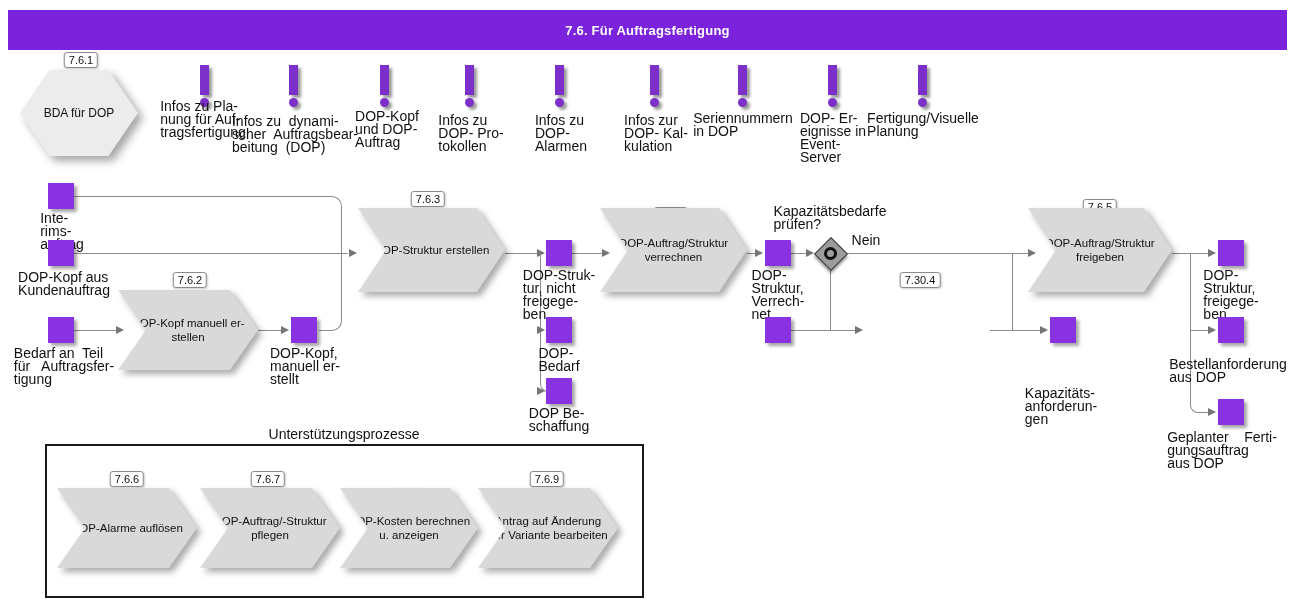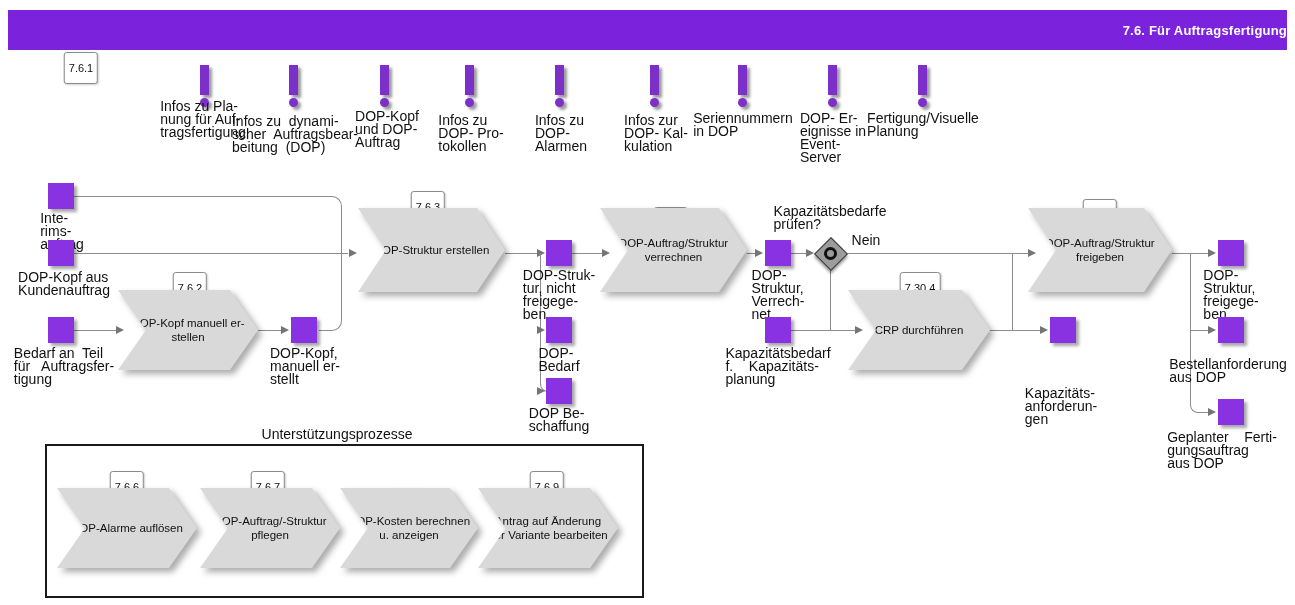--- a/index.html
+++ b/index.html
@@ -1,40 +1,40 @@
 <!DOCTYPE html>
 <html><head>
 <meta charset="utf-8">
 <style>
   html,body{margin:0;padding:0;background:#ffffff;}
   #canvas{position:relative;width:1295px;height:605px;background:#ffffff;overflow:hidden;
           font-family:"Liberation Sans","DejaVu Sans",sans-serif;color:#111;}
   
   .header{position:absolute;left:8px;top:10px;width:1279px;height:40px;background:#7B22DC;
-          display:flex;align-items:center;justify-content:flex-end;}
+          display:flex;align-items:center;justify-content:center;}
   .header span{color:#ffffff;font-size:13px;font-weight:bold;letter-spacing:.2px;}
   
   .hexwrap{position:absolute;filter:drop-shadow(5px 5px 4px rgba(0,0,0,.35));}
   .hex{width:100%;height:100%;background:#ECECEC;
        clip-path:polygon(25% 0%,75% 0%,100% 50%,75% 100%,25% 100%,0% 50%);
        display:flex;align-items:center;justify-content:center;font-size:12px;}
   
   .proc{position:absolute;filter:drop-shadow(4px 4px 3px rgba(0,0,0,.33));}
   .proc-shape{width:100%;height:100%;background:#D9D9D9;
        clip-path:polygon(0% 0%,calc(100% - 28px) 0%,100% 50%,calc(100% - 28px) 100%,0% 100%,28px 50%);
        display:flex;align-items:center;justify-content:center;text-align:center;
        font-size:11.5px;line-height:14px;white-space:pre;}
   
   .sq{position:absolute;width:26px;height:26px;background:#8932E2;box-shadow:3px 3px 3px rgba(0,0,0,.35);}
   
   .lbl{position:absolute;transform:translateX(-50%);text-align:left;white-space:pre;
        font-size:14px;line-height:13px;}
   
   .tag{position:absolute;transform:translateX(-50%);background:#ffffff;border:1px solid #8a8a8a;
-       border-radius:3px;padding:8px 4px;font-size:11px;line-height:14px;box-shadow:1px 1px 2px rgba(0,0,0,.18);}
+       border-radius:3px;padding:0 4px;font-size:11px;line-height:14px;box-shadow:1px 1px 2px rgba(0,0,0,.18);}
   
   .excl-bar{position:absolute;width:9px;height:30px;background:#7C2FC9;box-shadow:3px 3px 3px rgba(0,0,0,.4);}
   .excl-dot{position:absolute;width:9px;height:9px;border-radius:50%;background:#7C2FC9;box-shadow:3px 3px 3px rgba(0,0,0,.4);}
   
   .lh{position:absolute;height:0;border-top:1px solid #8C8C8C;}
   .lv{position:absolute;width:0;border-left:1px solid #8C8C8C;}
   .cnr-tr{position:absolute;border-top:1px solid #8C8C8C;border-right:1px solid #8C8C8C;border-top-right-radius:10px;}
   .cnr-br{position:absolute;border-bottom:1px solid #8C8C8C;border-right:1px solid #8C8C8C;border-bottom-right-radius:10px;}
   .cnr-bl{position:absolute;border-left:1px solid #8C8C8C;border-bottom:1px solid #8C8C8C;border-bottom-left-radius:8px;}
   .arr{position:absolute;width:0;height:0;border-top:4px solid transparent;border-bottom:4px solid transparent;
@@ -50,20 +50,23 @@
 </head>
 <body>
 
 <div id="canvas">
 
   <div class="header">
     <span>7.6. Für Auftragsfertigung</span>
   </div>
 
   <div class="tag" style="left:81px;top:52px;">7.6.1</div>
+  <div class="hexwrap" style="left:20px;top:70px;width:118px;height:86px;">
+    <div class="hex">BDA für DOP</div>
+  </div>
 
   <div class="excl-bar" style="left:200px;top:65px;"></div>
   <div class="excl-dot" style="left:200px;top:98px;"></div>
   <div class="lbl" style="left:203px;top:100px;">Infos zu Pla-
 nung für Auf-
 tragsfertigung</div>
 
   <div class="excl-bar" style="left:289px;top:65px;"></div>
   <div class="excl-dot" style="left:289px;top:98px;"></div>
   <div class="lbl" style="left:295px;top:115px;">Infos zu  dynami-
@@ -178,23 +181,20 @@
   <div class="lbl" style="left:559px;top:407px;">DOP Be-
 schaffung</div>
 
   <div class="sq" style="left:765px;top:240px;"></div>
   <div class="lbl" style="left:778px;top:269px;">DOP-
 Struktur,
 Verrech-
 net</div>
 
   <div class="sq" style="left:765px;top:317px;"></div>
-  <div class="lbl" style="left:778px;top:347px;">Kapazitätsbedarf
-f.    Kapazitäts-
-planung</div>
 
   <div class="sq" style="left:1050px;top:317px;"></div>
   <div class="lbl" style="left:1061px;top:347px;margin-top:40px;">Kapazitäts-
 anforderun-
 gen</div>
 
   <div class="sq" style="left:1218px;top:240px;"></div>
   <div class="lbl" style="left:1231px;top:269px;">DOP-
 Struktur,
 freigege-
@@ -220,37 +220,34 @@
     <div class="proc-shape">DOP-Struktur erstellen</div>
   </div>
 
   <div class="tag" style="left:671px;top:191px;margin-top:16px;">7.6.4</div>
   <div class="proc" style="left:600px;top:208px;width:147px;height:84px;">
     <div class="proc-shape">DOP-Auftrag/Struktur
 verrechnen</div>
   </div>
 
   <div class="tag" style="left:920px;top:272px;">7.30.4</div>
-  <div class="proc" style="left:848px;top:290px;width:142px;height:80px;">
-    <div class="proc-shape">CRP durchführen</div>
-  </div>
 
   <div class="tag" style="left:1100px;top:191px;margin-top:8px;">7.6.5</div>
   <div class="proc" style="left:1028px;top:208px;width:144px;height:84px;">
     <div class="proc-shape">DOP-Auftrag/Struktur
 freigeben</div>
   </div>
 
   <div class="lbl" style="left:830px;top:205px;">Kapazitätsbedarfe
 prüfen?</div>
   <div class="diamond"></div>
   <div class="diamond-ring"></div>
   <div class="lbl" style="left:866px;top:234px;">Nein</div>
 
-  <div class="lbl" style="left:337px;top:428px;">Unterstützungsprozesse</div>
+  <div class="lbl" style="left:344px;top:428px;">Unterstützungsprozesse</div>
   <div class="support-box"></div>
 
   <div class="tag" style="left:127px;top:471px;">7.6.6</div>
   <div class="proc" style="left:57px;top:488px;width:140px;height:80px;">
     <div class="proc-shape">DOP-Alarme auflösen</div>
   </div>
 
   <div class="tag" style="left:268px;top:471px;">7.6.7</div>
   <div class="proc" style="left:200px;top:488px;width:140px;height:80px;">
     <div class="proc-shape">DOP-Auftrag/-Struktur

